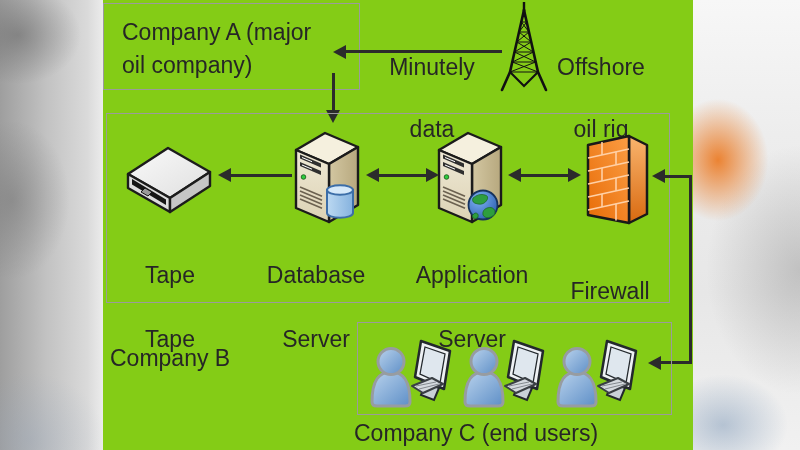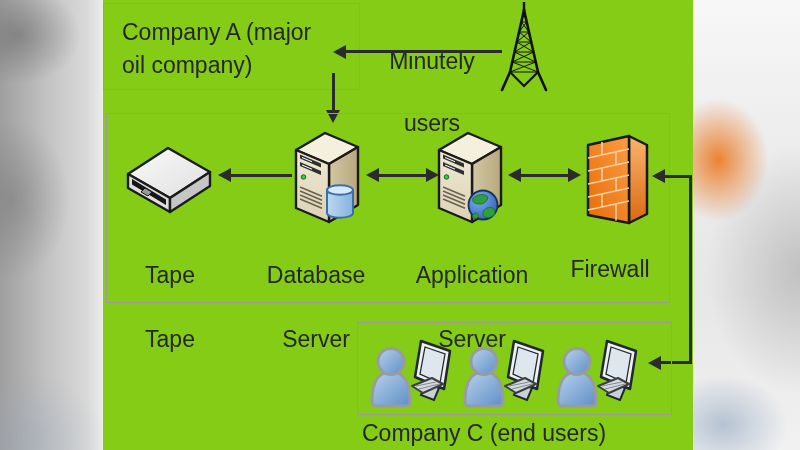--- a/index.html
+++ b/index.html
@@ -41,23 +41,23 @@
 <body>
 
 <div class="stage">
 
   <div class="abs bg-left"></div>
   <div class="abs bg-right"></div>
 
   <div class="abs box" style="left:103px;top:3px;width:257px;height:87px;"></div>
   <div class="abs lbl" style="left:122px;top:16px;width:200px;line-height:33px;">Company A (major oil company)</div>
 
-  <div class="abs lbl center" style="left:376px;top:15px;width:112px;line-height:31px;">
+  <div class="abs lbl center" style="left:376px;top:21px;width:112px;line-height:31px;">
     <div>Minutely</div>
-    <div>users</div>
+    <div>data</div>
   </div>
 
   <div class="abs line" style="left:344px;top:50px;width:158px;height:3px;"></div>
   <div class="abs ah ah-left" style="left:333px;top:45px;"></div>
 
   <svg class="abs" style="left:498px;top:2px;" width="52" height="90" viewBox="0 0 52 90">
     <g stroke="#111" fill="none" stroke-linecap="round">
       <line x1="26" y1="0" x2="26" y2="14" stroke-width="2.4"></line>
       <polyline points="26,8 12,70 4,88" stroke-width="2.6"></polyline>
       <polyline points="26,8 40,70 48,88" stroke-width="2.6"></polyline>
@@ -76,20 +76,24 @@
         <line x1="18.8" y1="40" x2="35.5" y2="50"></line>
           <line x1="33.2" y1="40" x2="16.5" y2="50"></line>
         <line x1="16.5" y1="50" x2="37.7" y2="60"></line>
           <line x1="35.5" y1="50" x2="14.3" y2="60"></line>
         <line x1="14.3" y1="60" x2="40" y2="70"></line>
           <line x1="37.7" y1="60" x2="12" y2="70"></line>
       </g>
     </g>
   </svg>
 
+  <div class="abs lbl center" style="left:548px;top:21px;width:106px;line-height:31px;">
+    <div>Offshore</div>
+    <div>oil rig</div>
+  </div>
 
   <div class="abs line" style="left:331.5px;top:73px;width:3px;height:38px;"></div>
   <div class="abs ah ah-down" style="left:326px;top:110px;"></div>
 
   <div class="abs box" style="left:106px;top:113px;width:564px;height:190px;"></div>
 
   <svg class="abs" style="left:122px;top:140px;" width="94" height="74" viewBox="0 0 94 74">
     <defs>
       <linearGradient id="tapeTop" x1="0" y1="0" x2="1" y2="1">
         <stop offset="0" stop-color="#fafafa"></stop>
@@ -227,25 +231,26 @@
     <div>Tape</div>
   </div>
   <div class="abs lbl center" style="left:256px;top:227px;width:120px;">
     <div>Database</div>
     <div>Server</div>
   </div>
   <div class="abs lbl center" style="left:402px;top:227px;width:140px;">
     <div>Application</div>
     <div>Server</div>
   </div>
-  <div class="abs lbl center" style="left:560px;top:221px;width:100px;">
+  <div class="abs lbl center" style="left:560px;top:243px;width:100px;">
     <div>Firewall</div>
   </div>
 
   <div class="abs lbl" style="left:110px;top:306px;line-height:35px;">
+    <div>Company B</div>
     
   </div>
 
   <div class="abs line" style="left:663px;top:174.5px;width:29px;height:3px;"></div>
   <div class="abs ah ah-left" style="left:652px;top:169px;"></div>
   <div class="abs line" style="left:689px;top:174.5px;width:3px;height:189.5px;"></div>
   <div class="abs line" style="left:659px;top:361px;width:33px;height:3px;"></div>
   <div class="abs ah ah-left" style="left:648px;top:355.5px;"></div>
 
   <div class="abs box" style="left:357px;top:322px;width:315px;height:93px;"></div>
@@ -316,15 +321,15 @@
     </g>
     <g>
       <path d="M42,48 L62,40 L73,46 L53,55 Z" fill="#d4d9de" stroke="#3a3f44" stroke-width="2" stroke-linejoin="round"></path>
       <g stroke="#7a8086" stroke-width="0.9">
         <line x1="46" y1="48" x2="66" y2="44"></line>
           <line x1="49" y1="51" x2="69" y2="46"></line>
       </g>
     </g>
   </svg>
 
-  <div class="abs lbl" style="left:362px;top:417px;">Company C (end users)</div>
+  <div class="abs lbl" style="left:354px;top:417px;">Company C (end users)</div>
 
 </div>
 
 </body></html>

